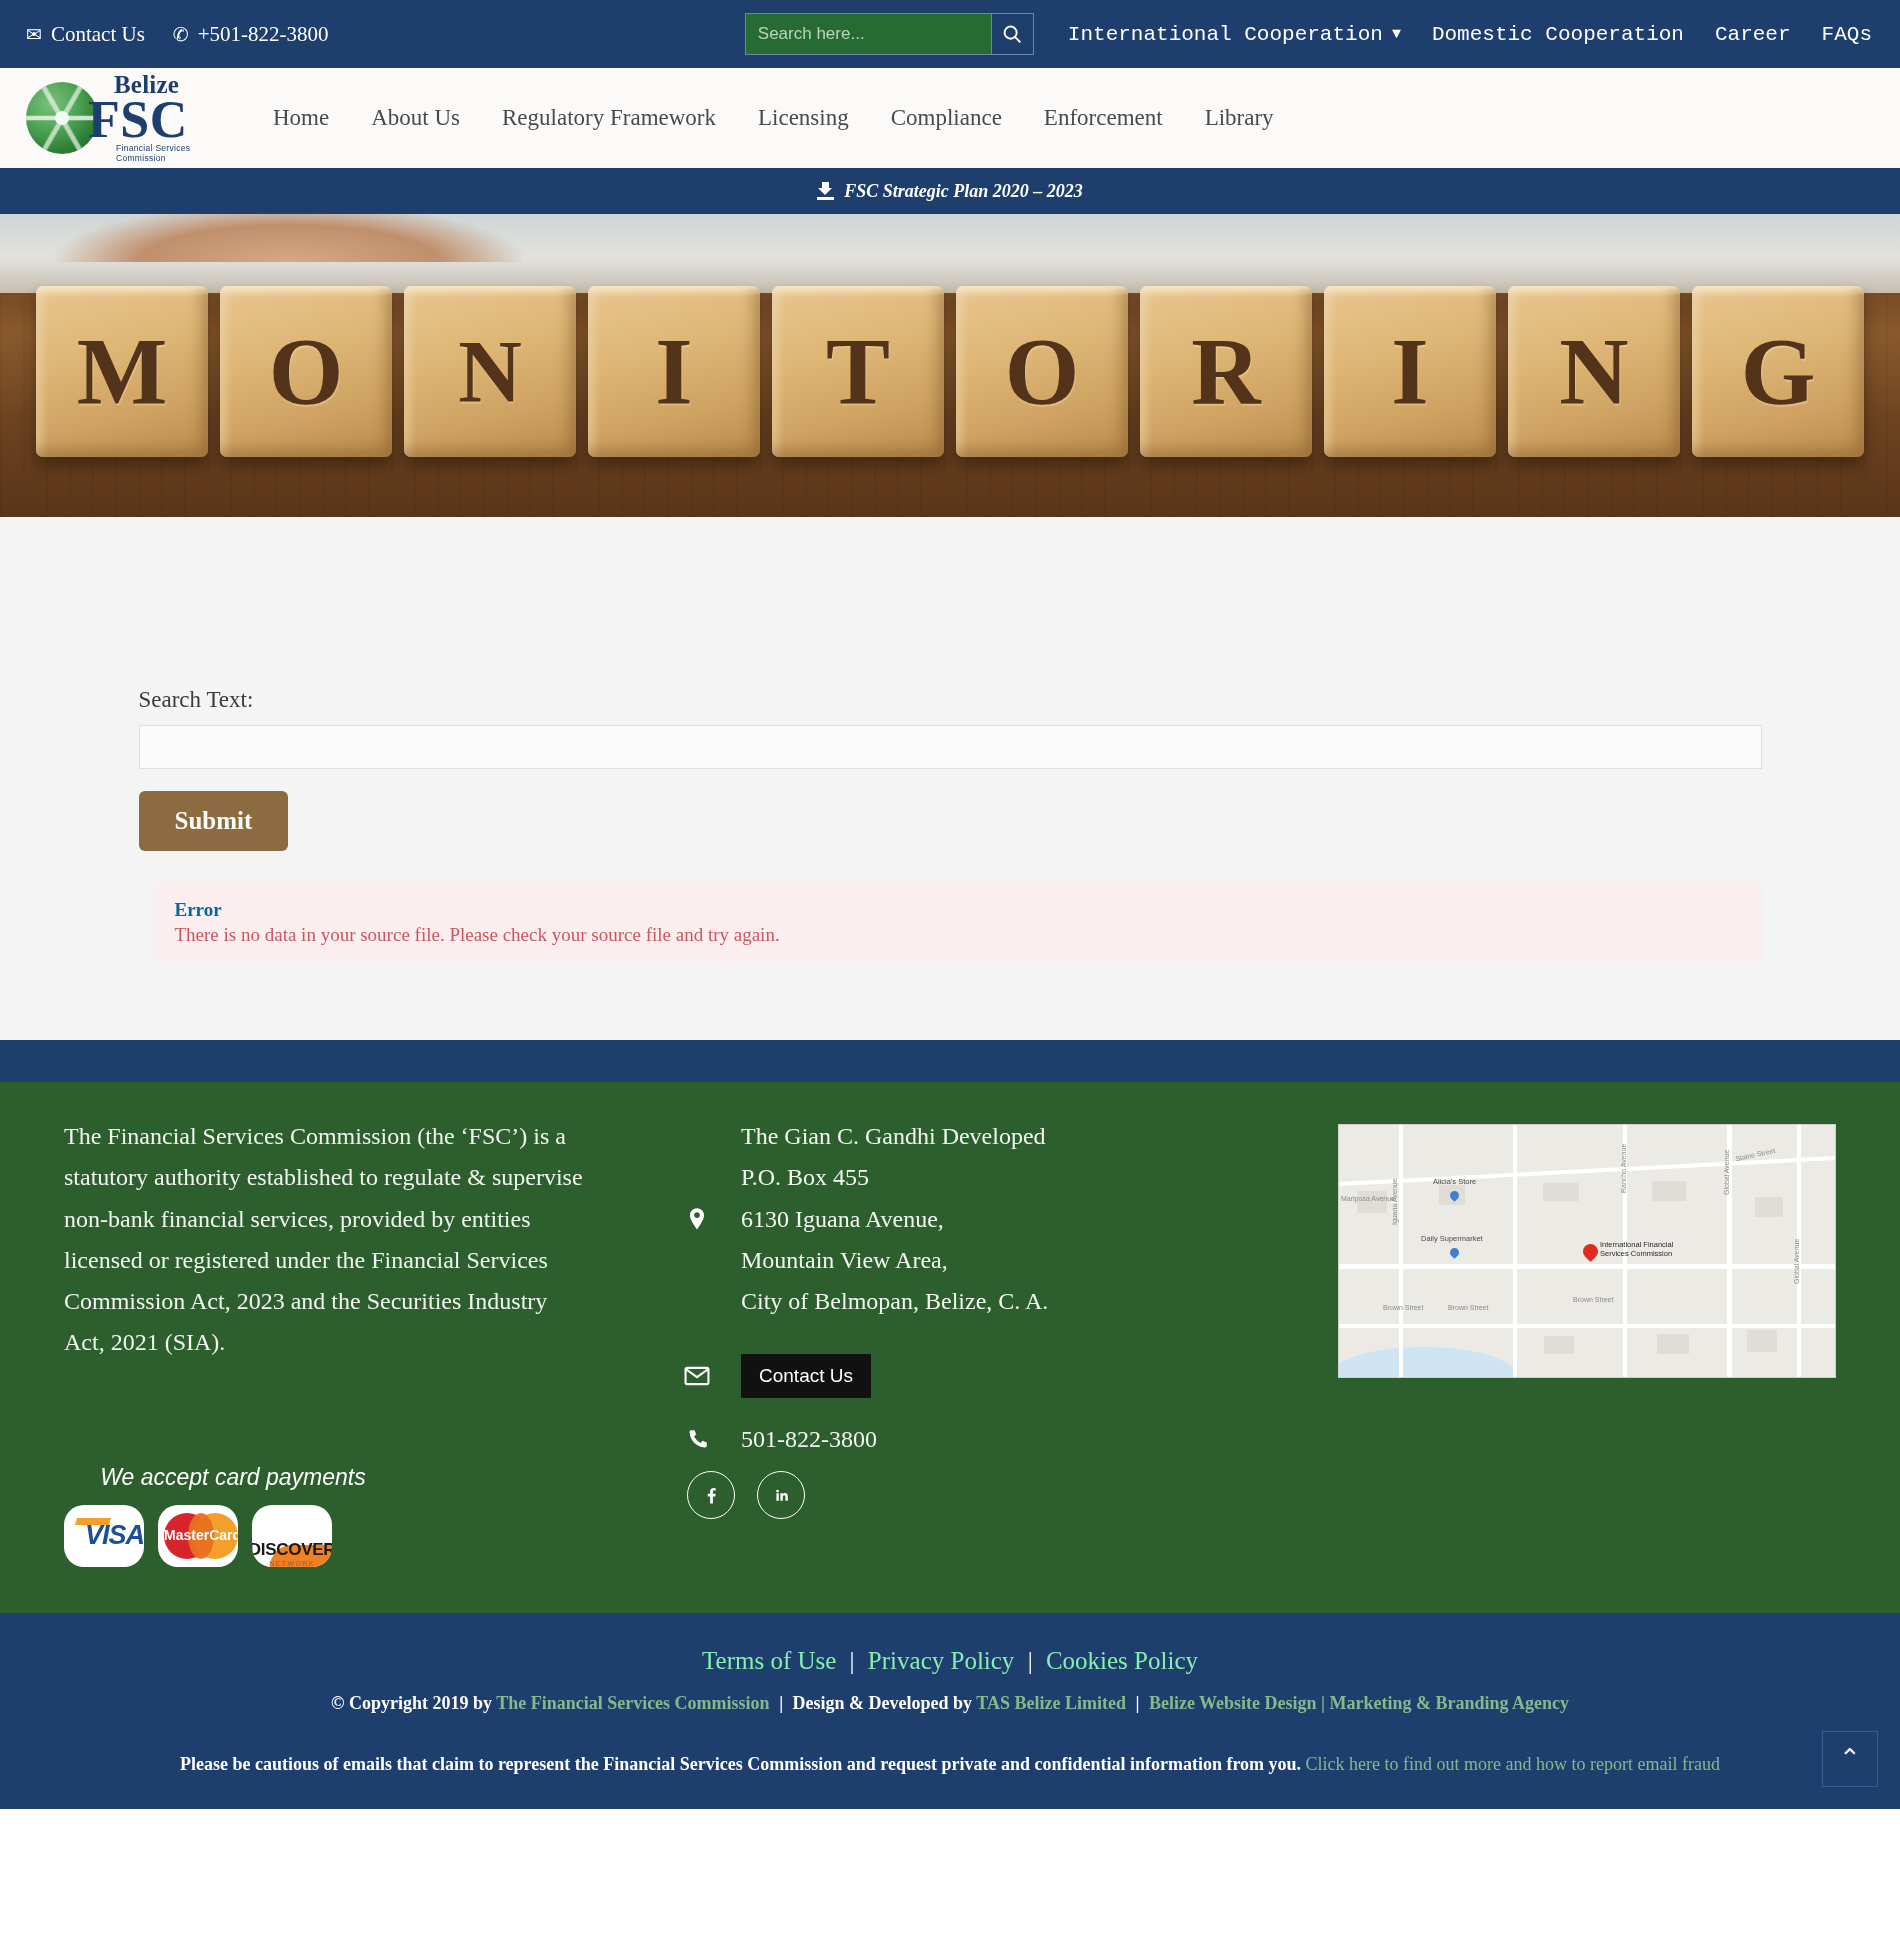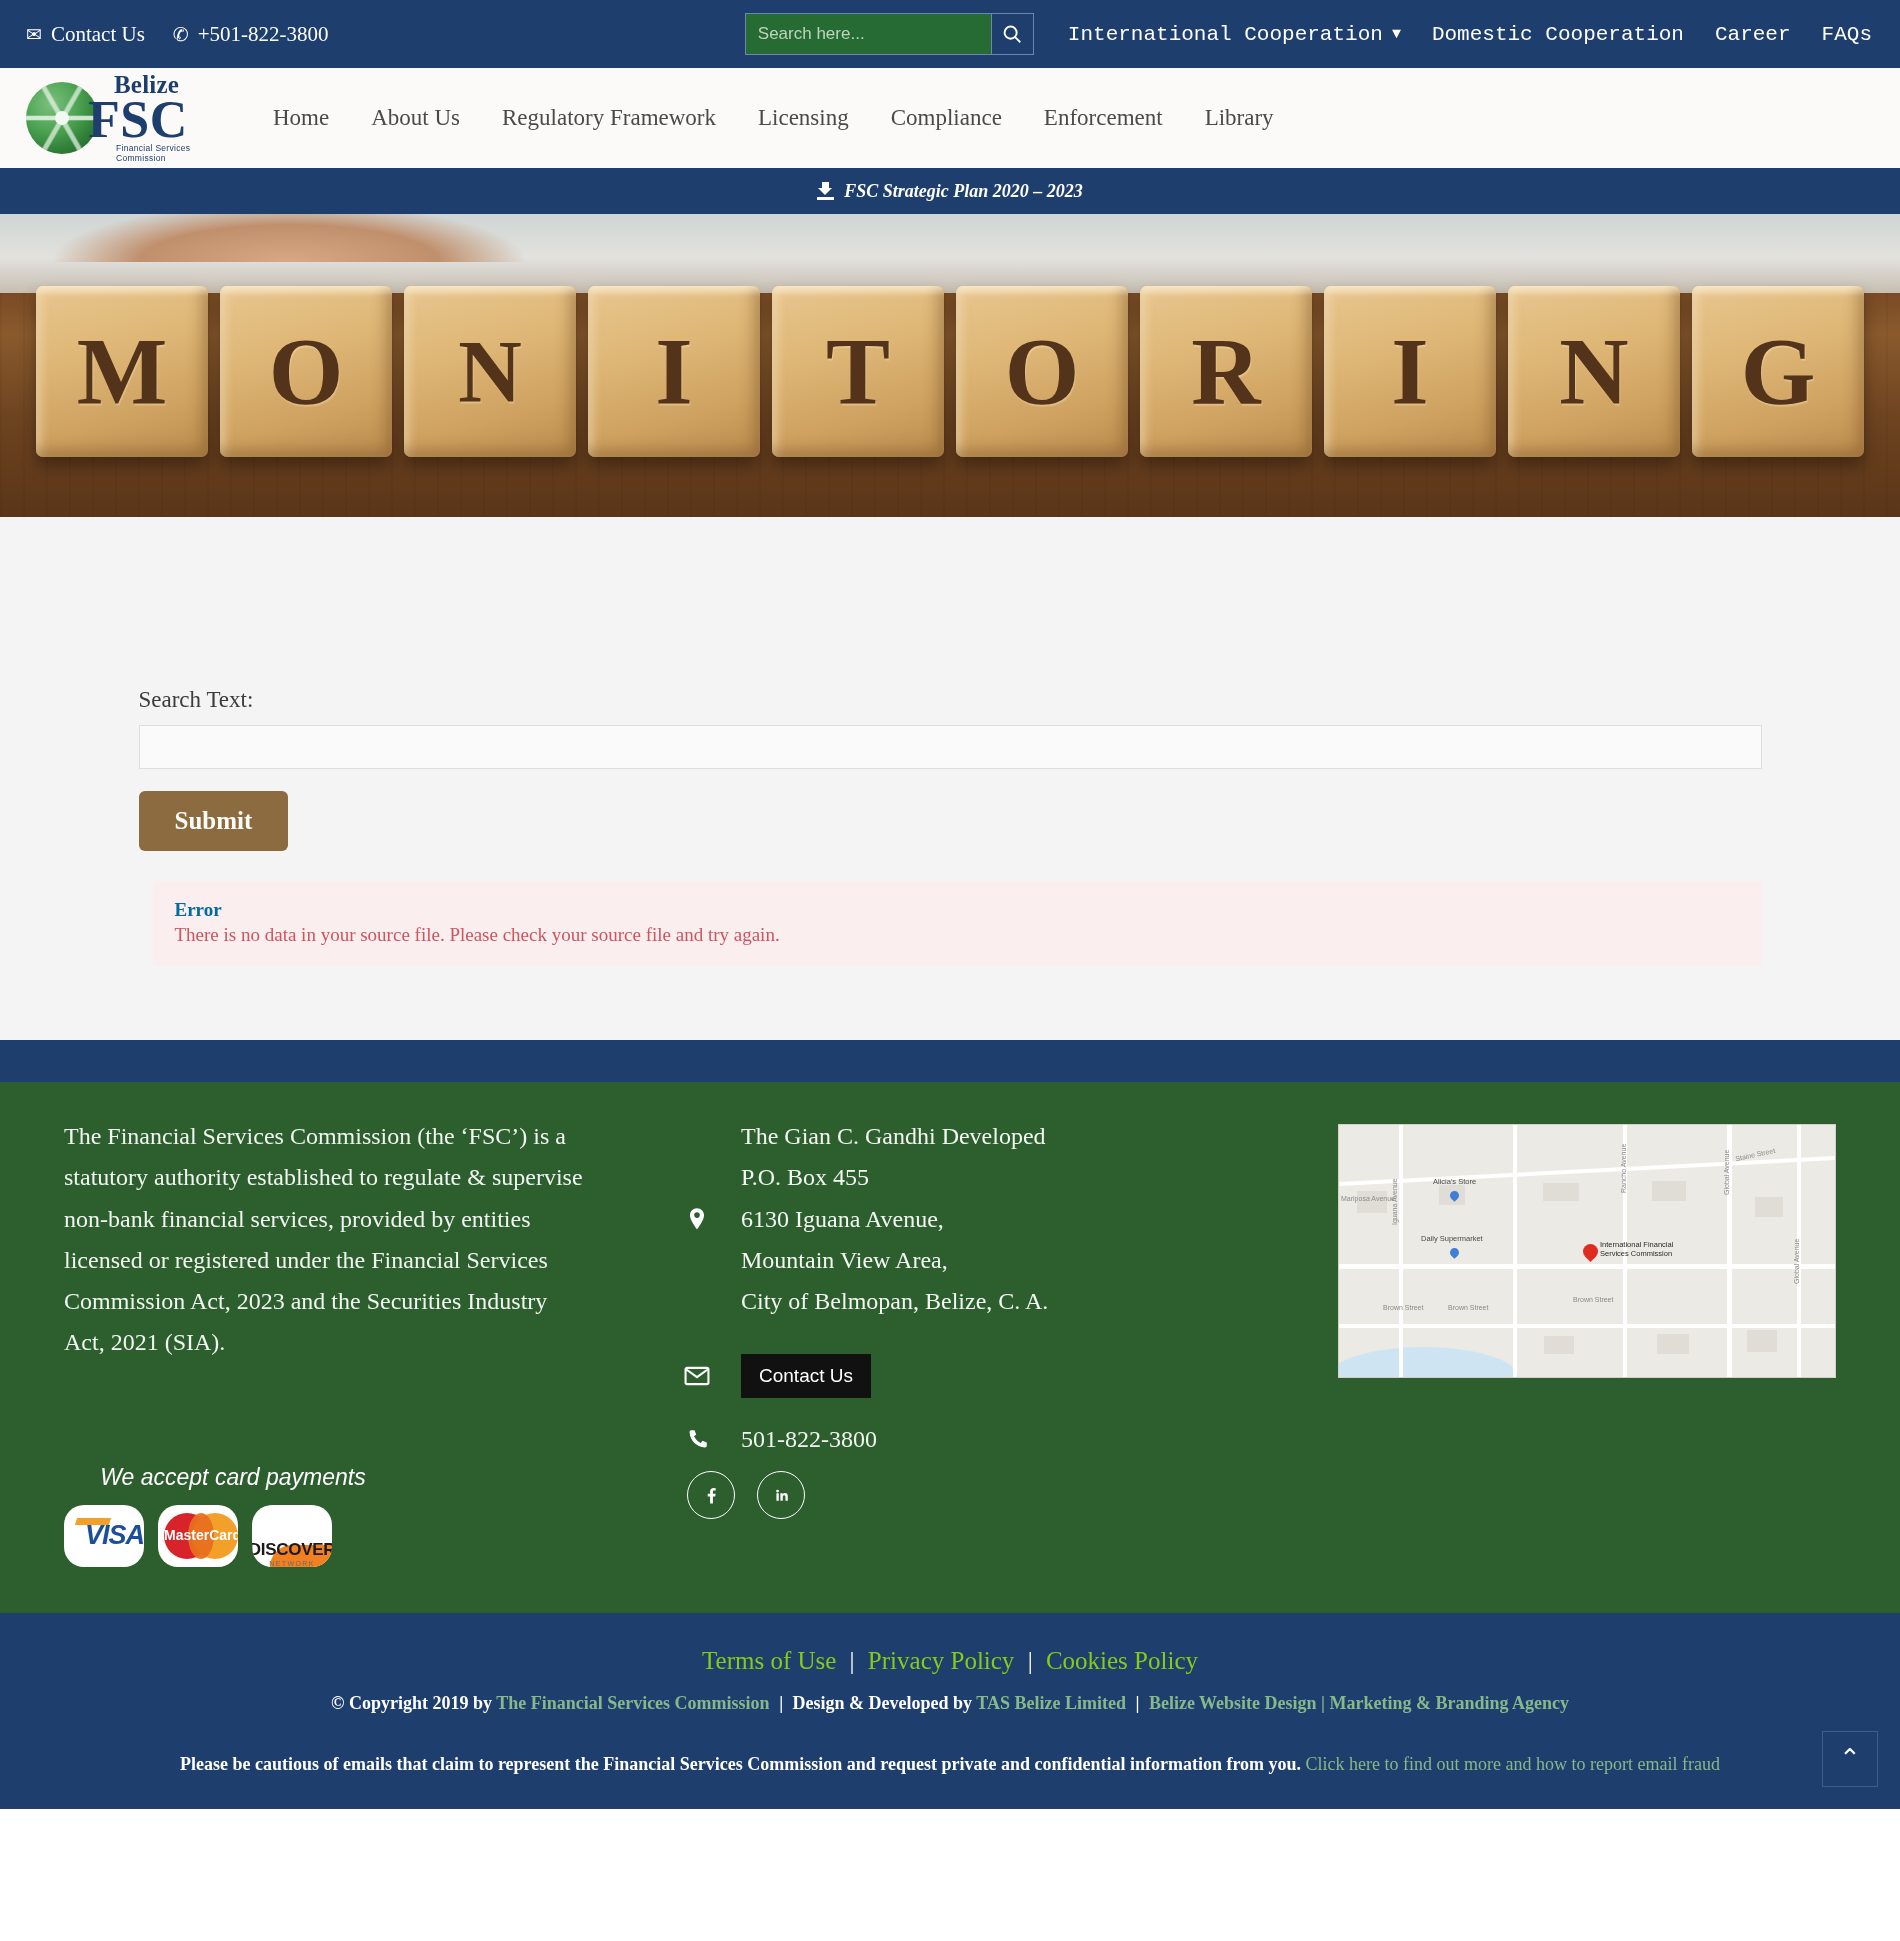--- a/index.html
+++ b/index.html
@@ -343,21 +343,21 @@
     position: absolute; font-family: "Liberation Sans", sans-serif;
     font-size: 7.5px; color: #2b2b2b; white-space: nowrap; line-height: 1.25;
   }
 
   
   .bottom {
     background: #1e3e6e; color: #ffffff;
     padding: 34px 0 34px 0; text-align: center;
   }
   .legal-links { font-size: 25px; font-family: "Liberation Serif", serif; }
-  .legal-links a { color: #84cc16; text-decoration: none; }
+  .legal-links a { color: #86efac; text-decoration: none; }
   .legal-sep { color: #ffffff; padding: 0 7px; }
   .copyright {
     margin-top: 18px; font-size: 18px; font-weight: bold;
     font-family: "Liberation Serif", serif; color: #ffffff;
   }
   .copyright a { color: #86b98a; text-decoration: none; font-weight: bold; }
   .copyright .bar { color: #ffffff; padding: 0 5px; }
   .fraud {
     margin-top: 40px; font-size: 18px; font-weight: bold;
     font-family: "Liberation Serif", serif; color: #ffffff;

